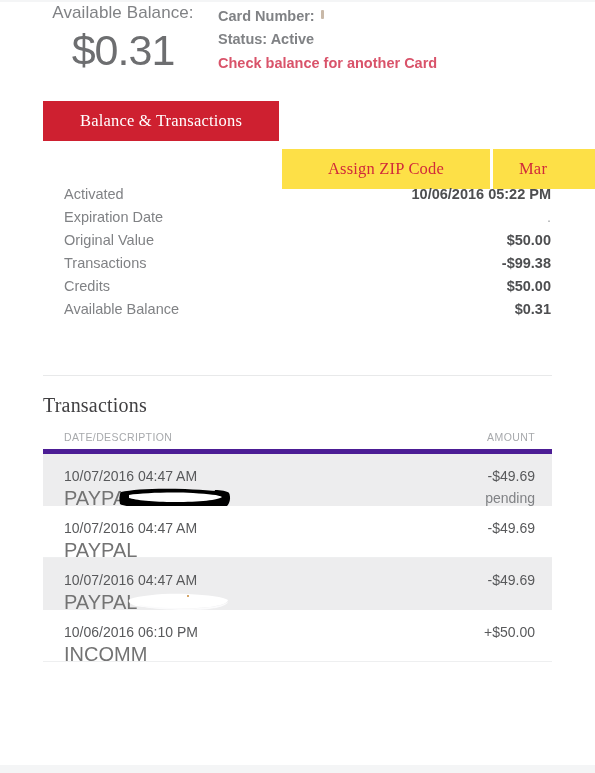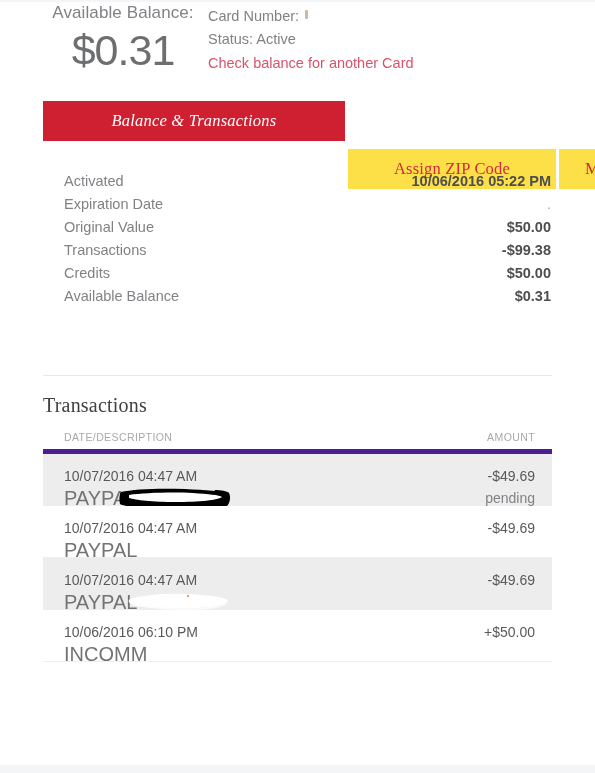--- a/index.html
+++ b/index.html
@@ -57,23 +57,24 @@
   .bal-amount {
     font-size: 43px;
     color: #6d6e70;
     line-height: 50px;
     letter-spacing: -1px;
     margin-top: 1px;
     white-space: nowrap;
   }
   .info-col {
     position: absolute;
-    left: 208px;
+    left: 218px;
     top: 5px;
     width: 340px;
+    font-weight: bold;
   }
   .info-line {
     font-size: 14.5px;
     color: #808285;
     line-height: 23px;
     white-space: nowrap;
   }
   .info-line .redacted-mark {
     display: inline-block;
     width: 3px;
@@ -109,22 +110,21 @@
     height: 40px;
     line-height: 40px;
     text-align: center;
     cursor: pointer;
     white-space: nowrap;
     letter-spacing: .2px;
   }
   .tab.active {
     background: #ce2030;
     color: #ffffff;
-    width: 302px;
-    font-style: italic;
+    width: 236px;
   }
   .tab.inactive {
     background: #fde047;
     color: #d12b3a;
     width: 208px;
     margin-top: 48px;
   }
   .tab.inactive.clipped {
     width: 105px;
     text-align: left;
@@ -139,21 +139,21 @@
     color: #414042;
     letter-spacing: .2px;
   }
   .summary-block {
     position: absolute;
     top: 173px;
     left: 43px;
     width: 509px;
   }
   .summary-block .section-title { margin-bottom: 13px; }
-  .summary-rows { width: 100%; }
+  .summary-rows { width: 100%; margin-top: 13px; }
   .sum-row {
     display: flex;
     justify-content: space-between;
     align-items: baseline;
     padding: 0 0 0 21px;
     height: 23px;
   }
   .sum-key {
     font-size: 14.5px;
     color: #808285;

